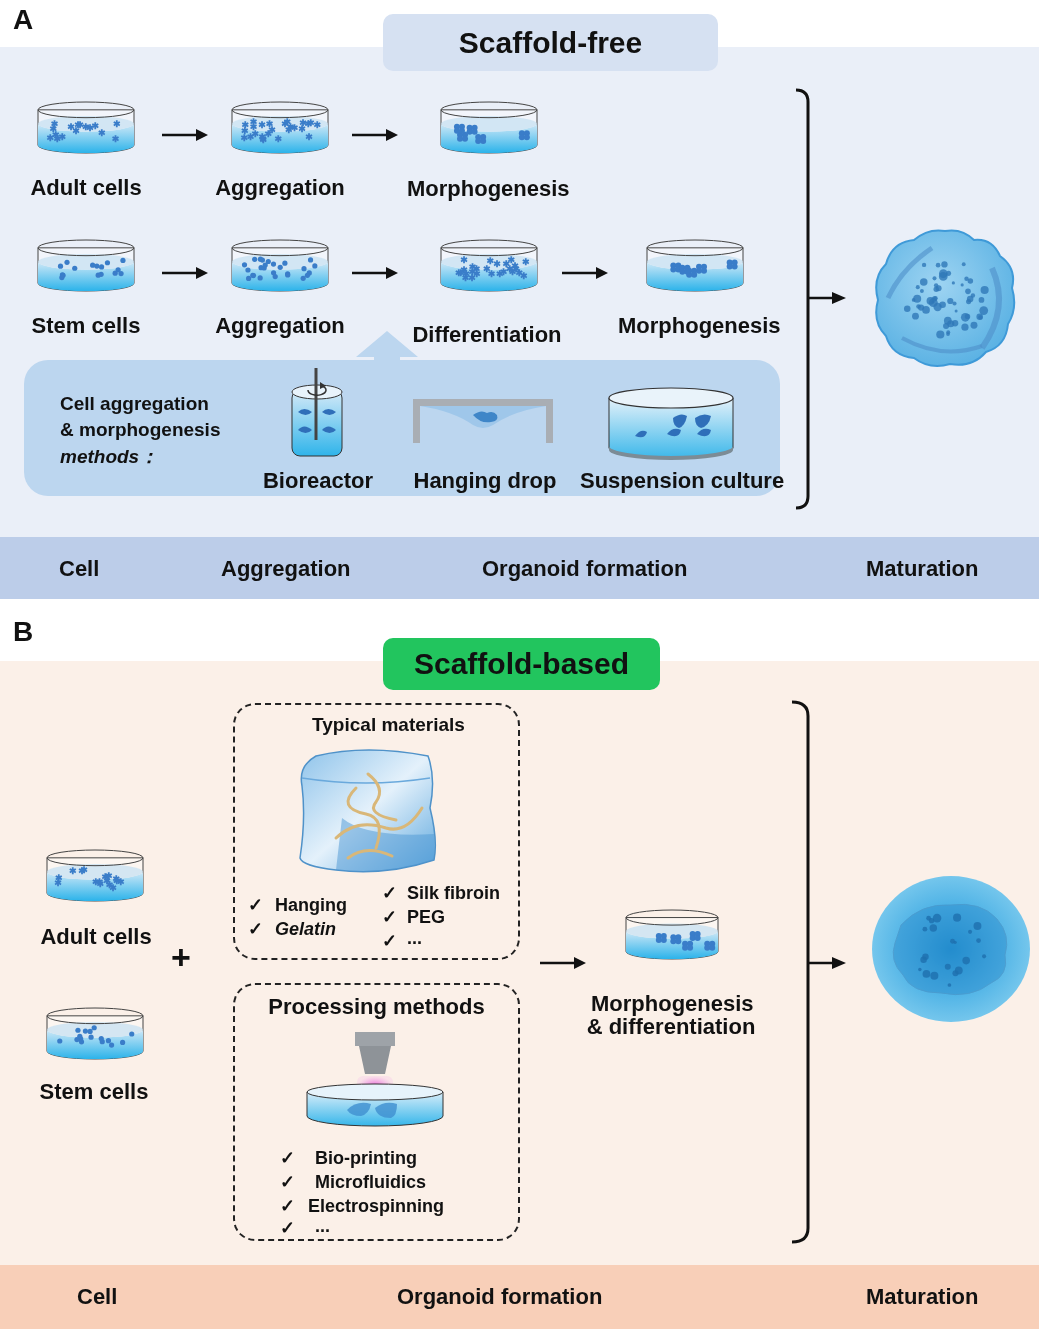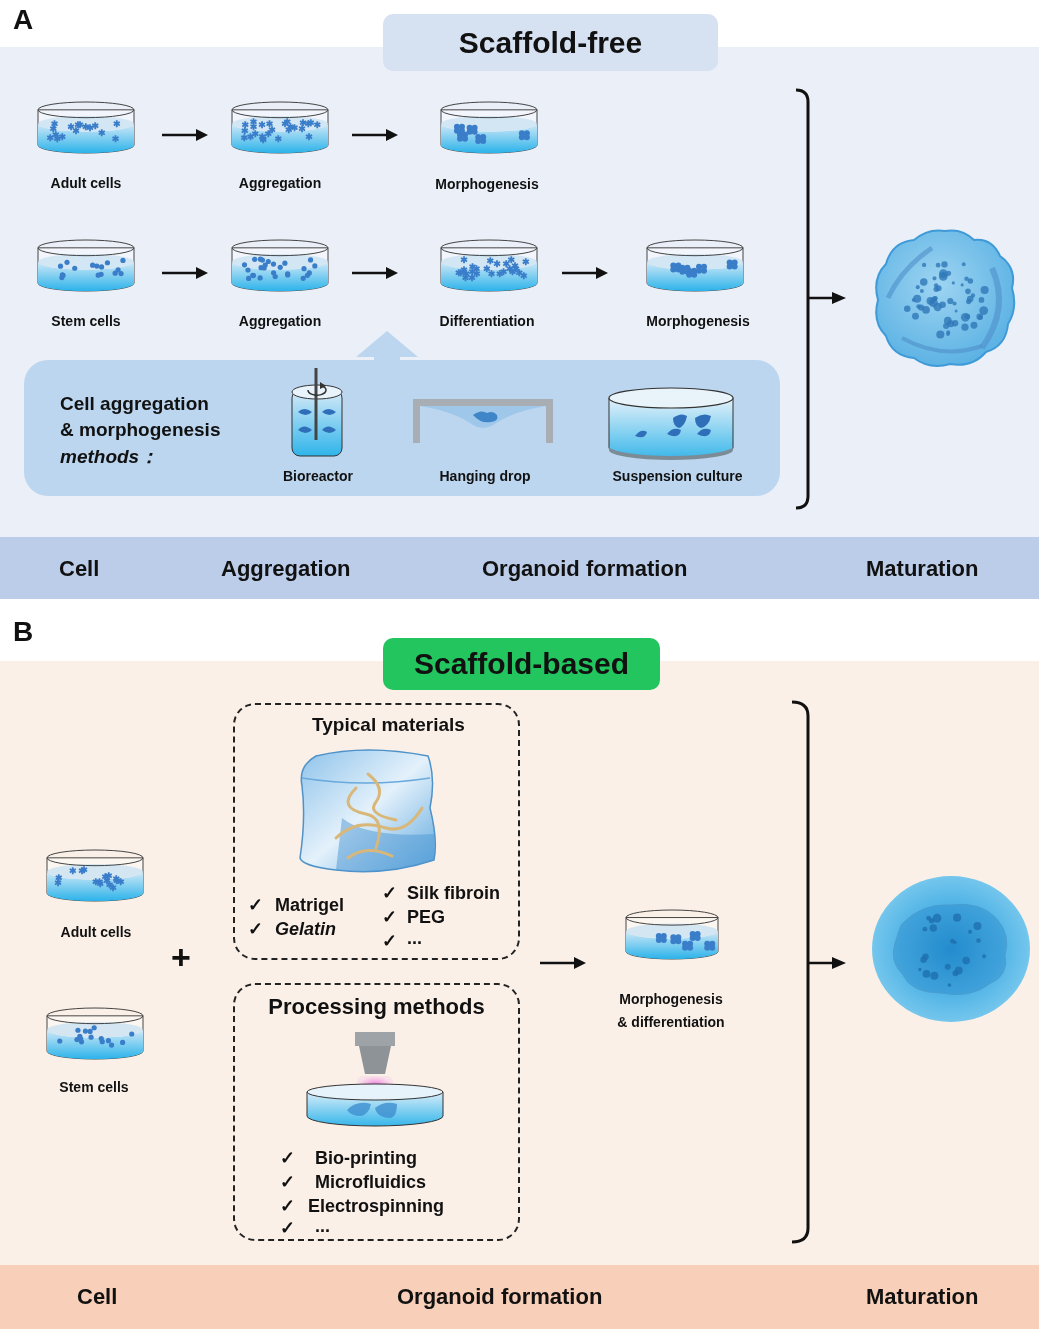--- a/index.html
+++ b/index.html
@@ -1,20 +1,20 @@
 <!DOCTYPE html>
 <html><head>
 <meta charset="utf-8">
 <style>
   * { box-sizing: border-box; margin: 0; padding: 0; }
   body { width: 1039px; height: 1329px; background: #ffffff; position: relative; overflow: hidden;
          font-family: "Liberation Sans", sans-serif; font-weight: bold; color: #111; }
   .abs { position: absolute; }
   .panel-letter { font-size: 28px; font-weight: bold; }
-  .lbl { font-size: 14px; font-weight: bold; white-space: nowrap; text-align: center; }
+  .lbl { font-size: 22px; font-weight: bold; white-space: nowrap; text-align: center; }
   .lbl-l { font-size: 18px; font-weight: bold; white-space: nowrap; }
   .title-box { border-radius: 10px; font-size: 30px; display: flex; align-items: center; justify-content: center; }
   .stage-label { font-size: 22px; font-weight: bold; white-space: nowrap; }
   svg { position: absolute; overflow: visible; }
   .dashbox { border: 2px dashed #222; border-radius: 22px; }
 </style>
 </head>
 <body>
 
 <div class="abs" style="left:0;top:47px;width:1039px;height:490px;background:#eaeff8;"></div>
@@ -279,21 +279,21 @@
       <circle cx="42.39783950617284" cy="33.6448268175583" r="3" fill="#3a7dc9"></circle>
       <circle cx="54.01762688614541" cy="28.77892489711934" r="3" fill="#3a7dc9"></circle>
       <circle cx="59.01762688614541" cy="28.77892489711934" r="3" fill="#3a7dc9"></circle>
       <circle cx="54.01762688614541" cy="32.77892489711934" r="3" fill="#3a7dc9"></circle>
       <circle cx="59.01762688614541" cy="32.77892489711934" r="3" fill="#3a7dc9"></circle>
     </g>
   </svg>
 
 <div class="abs lbl" style="left:26px;top:313px;width:120px;">Stem cells</div>
 <div class="abs lbl" style="left:210px;top:313px;width:140px;">Aggregation</div>
-<div class="abs lbl" style="left:407px;top:313px;width:160px;text-align:center;">Differentiation</div>
+<div class="abs lbl" style="left:407px;top:322px;width:160px;text-align:center;">Differentiation</div>
 <div class="abs lbl" style="left:618px;top:313px;width:160px;">Morphogenesis</div>
 
 <svg style="left:162px;top:266px;" width="46" height="14">
     <line x1="0" y1="7" x2="36" y2="7" stroke="#111" stroke-width="2.5"></line>
     <polygon points="34,1 46,7 34,13" fill="#111"></polygon>
   </svg>
 <svg style="left:352px;top:266px;" width="46" height="14">
     <line x1="0" y1="7" x2="36" y2="7" stroke="#111" stroke-width="2.5"></line>
     <polygon points="34,1 46,7 34,13" fill="#111"></polygon>
   </svg>
@@ -520,21 +520,21 @@
   <path d="M6 30 Q70 40 134 30" fill="none" stroke="#6aa9dc" stroke-width="1.5"></path>
   <path d="M46 70 Q70 90 138 86 L138 112 Q90 128 40 122Z" fill="#4e98d4" opacity="0.5"></path>
   <g fill="none" stroke="#d9b778" stroke-width="3" stroke-linecap="round">
     <path d="M60 40 Q40 60 70 66 Q90 70 80 100"></path>
     <path d="M40 90 Q60 70 90 80 Q110 86 126 60"></path>
     <path d="M72 26 Q90 40 80 54 Q70 66 100 72"></path>
     <path d="M52 110 Q70 96 96 108"></path>
   </g>
 </svg>
 <div class="abs lbl-l" style="left:248px;top:894px;">✓</div>
-<div class="abs lbl-l" style="left:275px;top:895px;">Matrigel</div>
+<div class="abs lbl-l" style="left:275px;top:895px;">Hanging</div>
 <div class="abs lbl-l" style="left:248px;top:918px;">✓</div>
 <div class="abs lbl-l" style="left:275px;top:919px;font-style:italic;">Gelatin</div>
 <div class="abs lbl-l" style="left:382px;top:882px;">✓</div>
 <div class="abs lbl-l" style="left:407px;top:883px;">Silk fibroin</div>
 <div class="abs lbl-l" style="left:382px;top:906px;">✓</div>
 <div class="abs lbl-l" style="left:407px;top:907px;">PEG</div>
 <div class="abs lbl-l" style="left:382px;top:930px;">✓</div>
 <div class="abs lbl-l" style="left:407px;top:928px;">...</div>
 
 <div class="abs dashbox" style="left:233px;top:983px;width:287px;height:258px;"></div>

